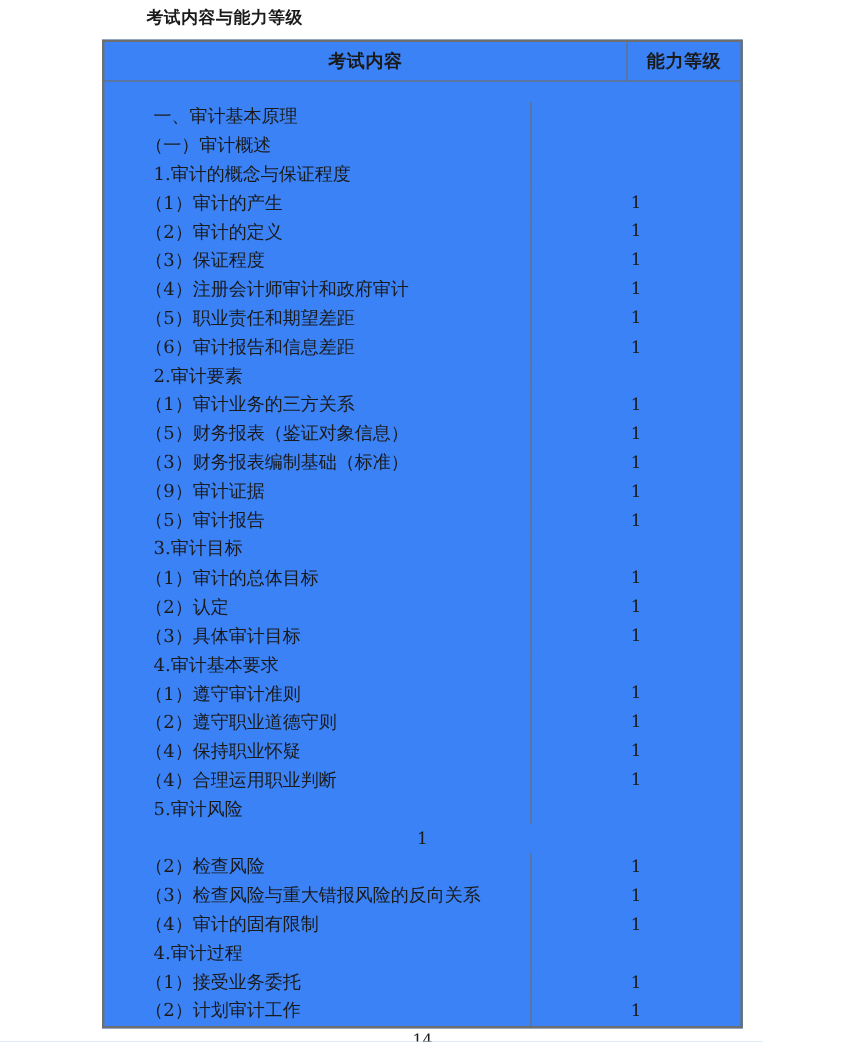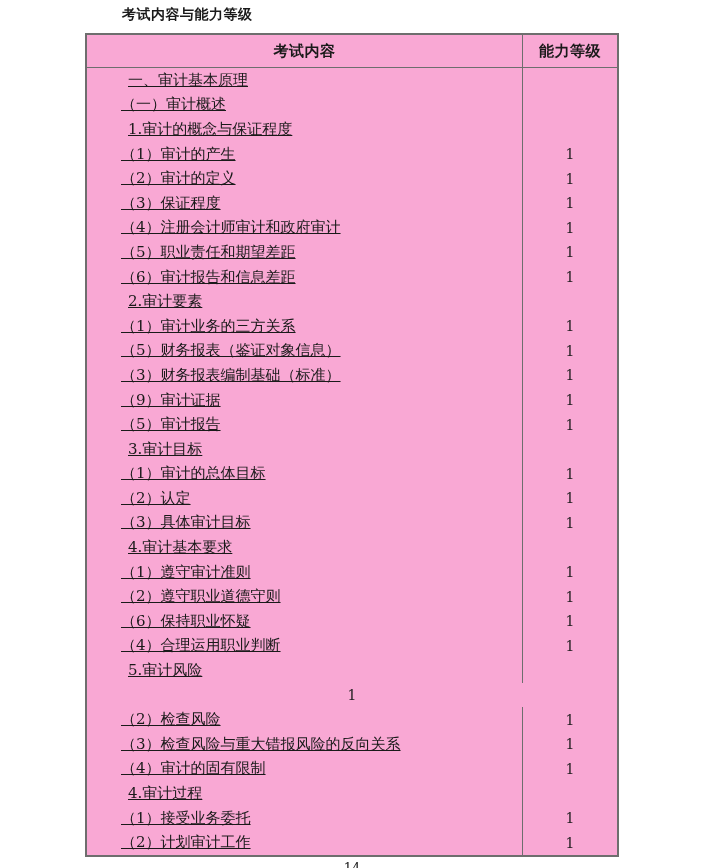--- a/index.html
+++ b/index.html
@@ -22,21 +22,22 @@
     letter-spacing: 0.5px;
     white-space: nowrap;
   }
   .exam-table {
     position: absolute;
     left: 85px; top: 33px;
     width: 534px; height: 824px;
     border: 2px solid #6e6e6e;
     display: flex;
     flex-direction: column;
-    background: #f9a8d4;
+    background: #3b82f6;
+    gap: 17px;
   }
   .thead {
     flex: 0 0 33px;
     display: flex;
     border-bottom: 1px solid #6e6e6e;
     font-family: "DejaVu Sans", "Liberation Sans", sans-serif;
     font-weight: bold;
     font-size: 15px;
   }
   .th {
@@ -48,27 +49,26 @@
   .th.content { width: 436px; border-right: 1px solid #6e6e6e; }
   .th.level { flex: 1; }
   .tbody {
     flex: 1;
     display: flex;
     flex-direction: column;
   }
   .trow { flex: 1; display: flex; min-height: 0; }
   .tcell { display: flex; align-items: center; }
   .tcell.content {
-    width: 436px;
+    width: 356px;
     border-right: 1px solid #6e6e6e;
     padding-left: 34px;
     font-size: 15px;
     white-space: nowrap;
     overflow: hidden;
-    text-decoration: underline;
   }
   .tcell.content.no-bracket { padding-left: 41px; }
   .tcell.level {
     flex: 1;
     justify-content: center;
     font-size: 14px;
   }
   .page-number {
     position: absolute;
     left: 85px; top: 860px;
@@ -193,21 +193,21 @@
     <div class="tcell content">（1）遵守审计准则</div>
     <div class="tcell level">1</div>
   </div>
 
   <div class="trow">
     <div class="tcell content">（2）遵守职业道德守则</div>
     <div class="tcell level">1</div>
   </div>
 
   <div class="trow">
-    <div class="tcell content">（6）保持职业怀疑</div>
+    <div class="tcell content">（4）保持职业怀疑</div>
     <div class="tcell level">1</div>
   </div>
 
   <div class="trow">
     <div class="tcell content">（4）合理运用职业判断</div>
     <div class="tcell level">1</div>
   </div>
 
   <div class="trow">
     <div class="tcell content no-bracket">5.审计风险</div>

